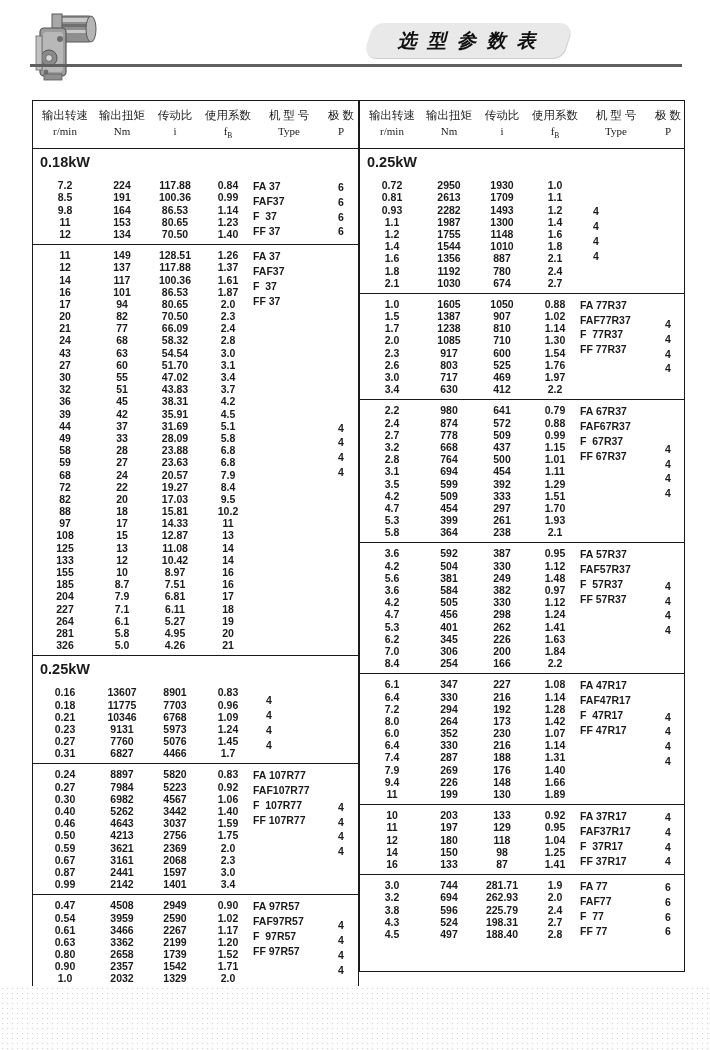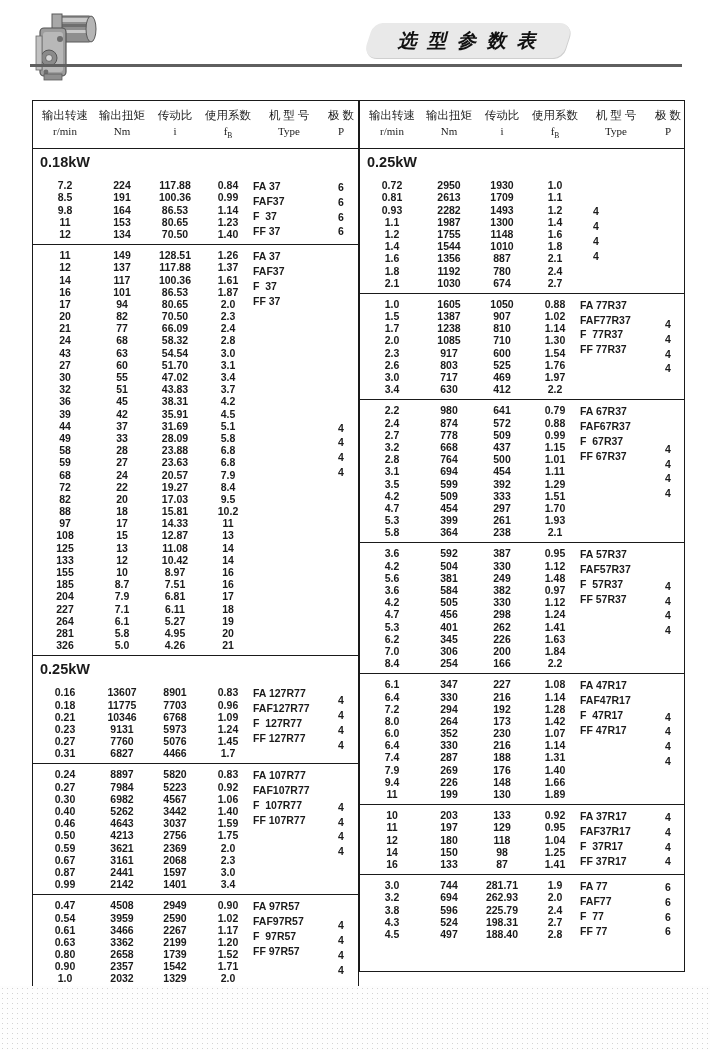--- a/index.html
+++ b/index.html
@@ -395,26 +395,20 @@
             <div class="dcell">5076</div>
             <div class="dcell">1.45</div>
           </div>
           <div class="drow">
             <div class="dcell">0.31</div>
             <div class="dcell">6827</div>
             <div class="dcell">4466</div>
             <div class="dcell">1.7</div>
           </div>
         </div>
-        <div class="types">
-          <div class="tline">FA 127R77</div>
-          <div class="tline">FAF127R77</div>
-          <div class="tline">F  127R77</div>
-          <div class="tline">FF 127R77</div>
-        </div>
         <div class="poles">
           <div class="tline">4</div>
           <div class="tline">4</div>
           <div class="tline">4</div>
           <div class="tline">4</div>
         </div>
       </div>
       <div class="block sep">
         <div class="rows">
           <div class="drow">

